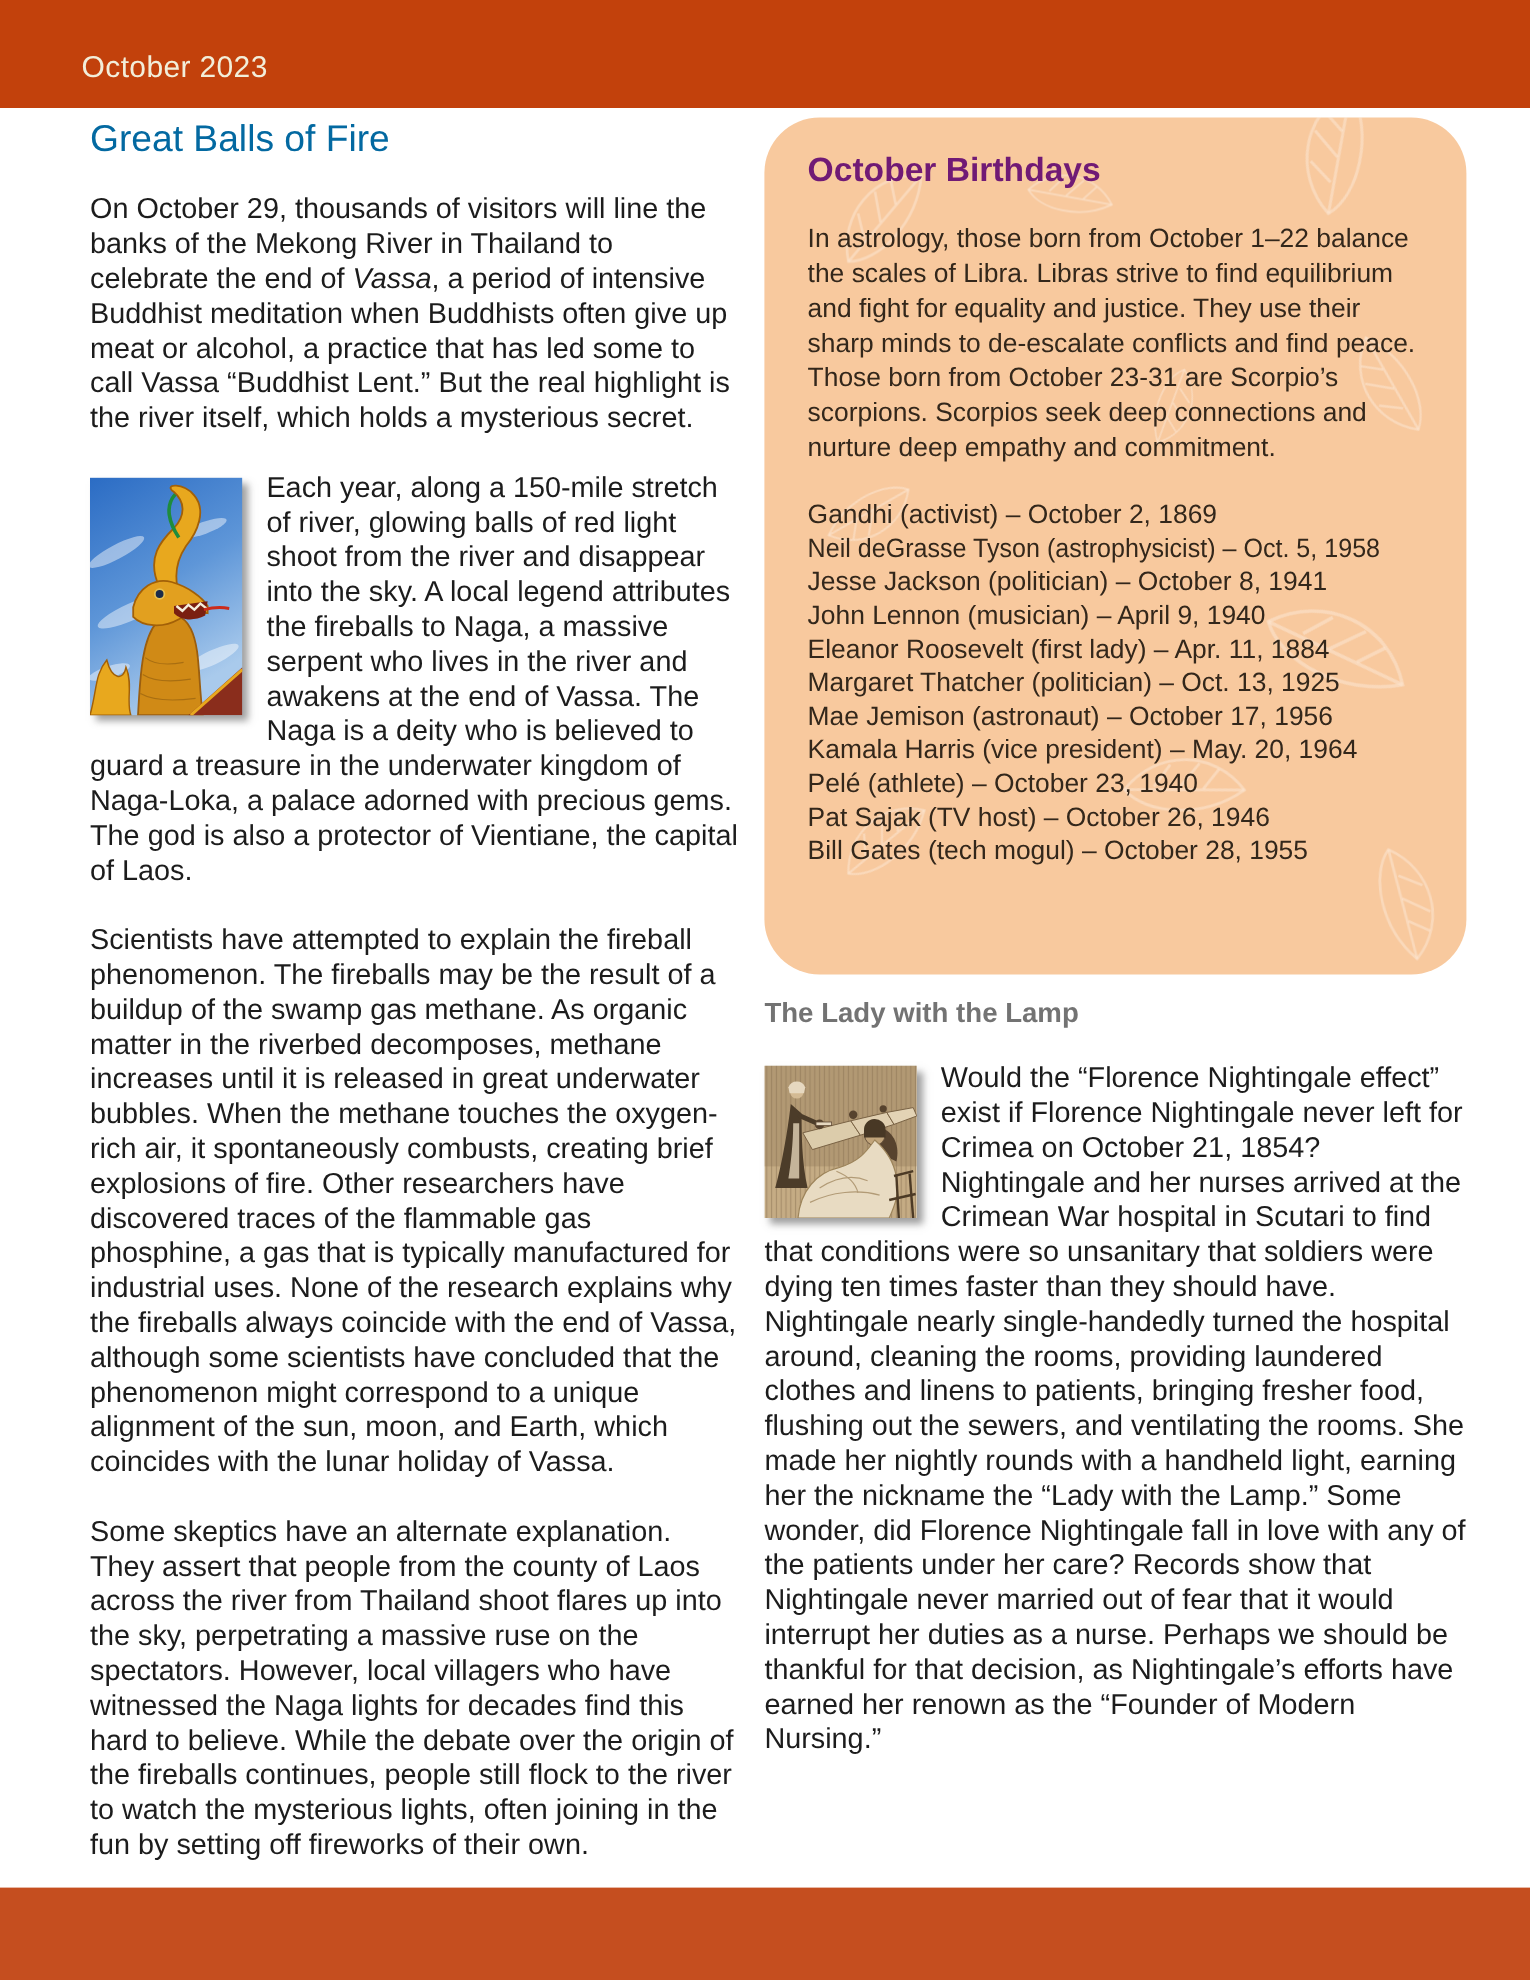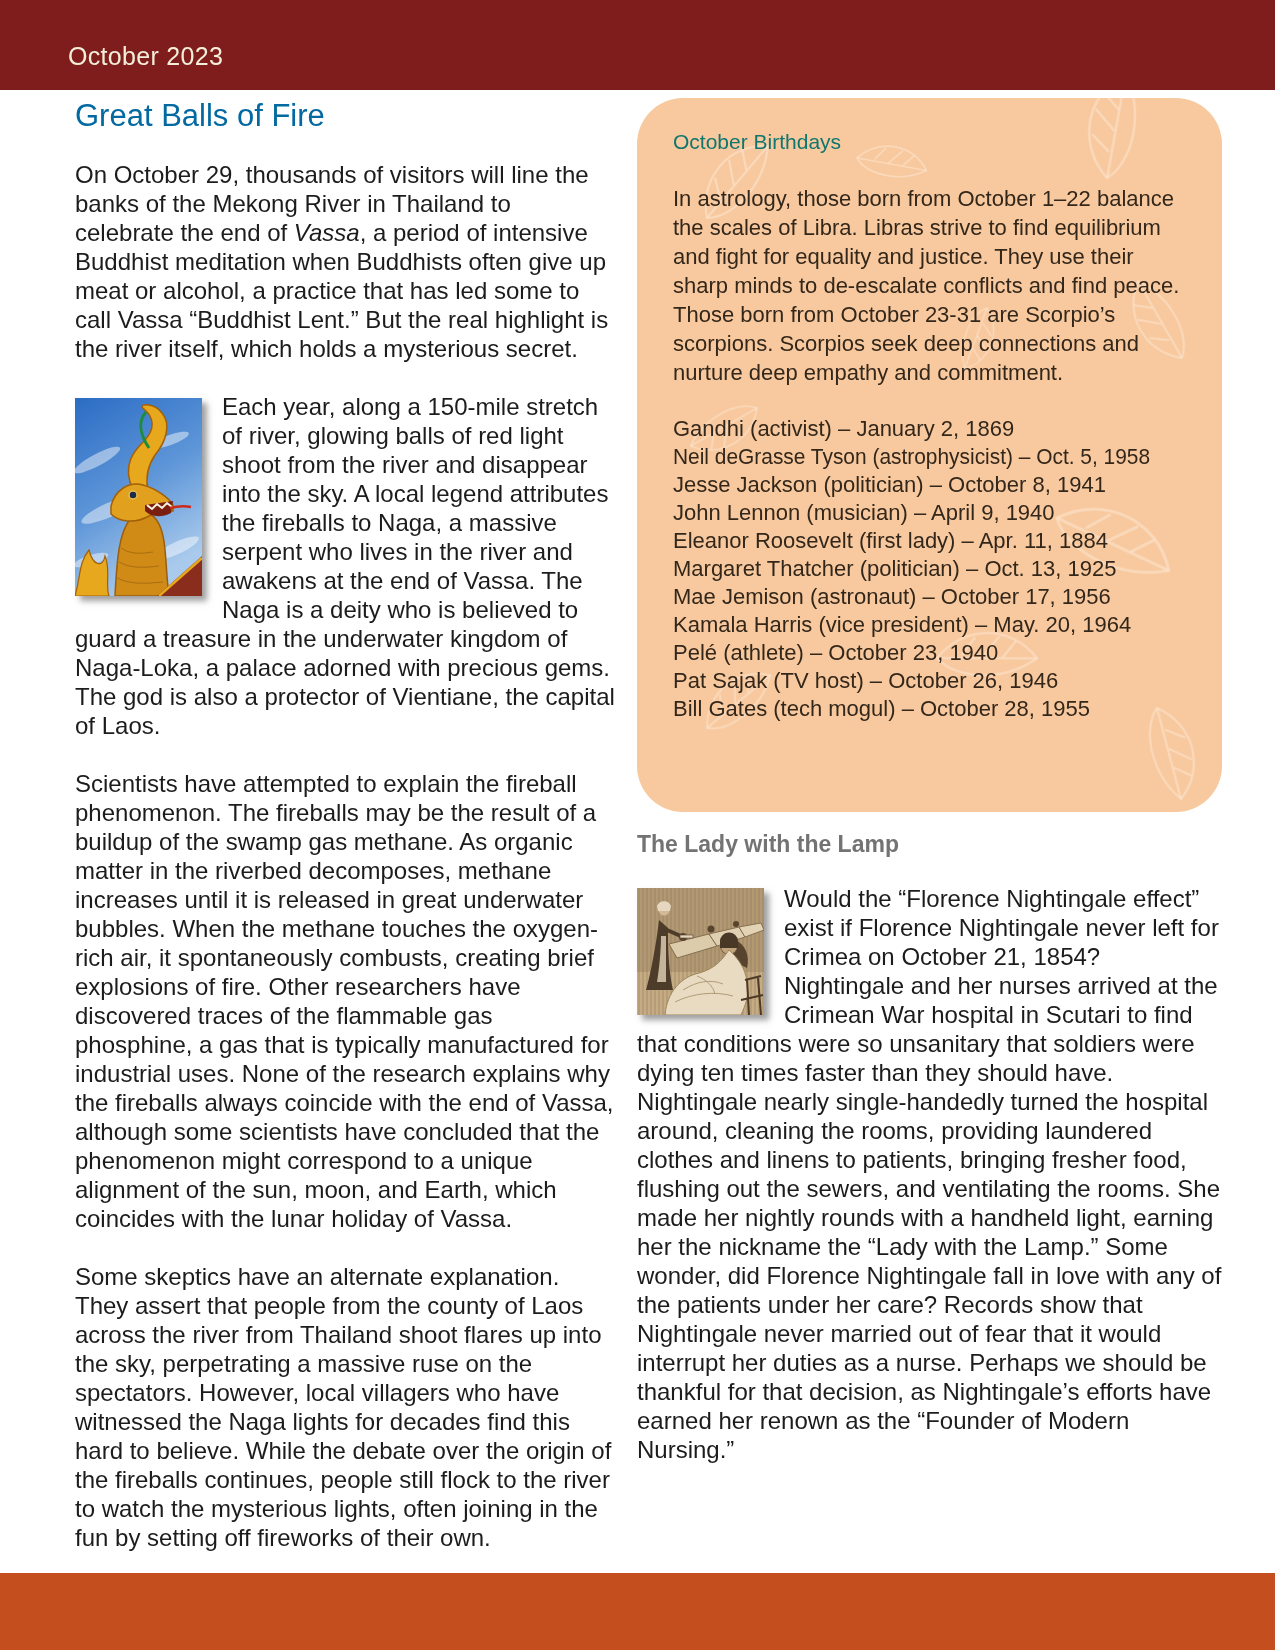--- a/index.html
+++ b/index.html
@@ -1,21 +1,21 @@
 <!DOCTYPE html>
 <html><head>
 <meta charset="utf-8">
 <style>
   html,body{margin:0;padding:0;background:#ffffff;}
   .page{
     position:relative;width:1275px;height:1650px;background:#ffffff;overflow:hidden;
     font-family:"Liberation Sans","DejaVu Sans",sans-serif;color:#1c1c1c;
   }
   
-  .topbar{position:absolute;top:0;left:0;width:1275px;height:90px;background:#7f1d1d;}
+  .topbar{position:absolute;top:0;left:0;width:1275px;height:90px;background:#c2410c;}
   .topbar .date{position:absolute;left:68px;top:42px;font-size:25px;color:#F2EEDA;letter-spacing:.3px;}
   .bottombar{position:absolute;left:0;bottom:0;width:1275px;height:77px;background:#C54E1F;}
 
   
   .col-left{position:absolute;left:75px;top:98px;width:541px;}
   .col-right{position:absolute;left:637px;top:98px;width:585px;}
 
   h1.article-title{font-size:31px;line-height:36px;font-weight:normal;color:#0369a1;margin:0 0 26px 0;}
   p.body{font-size:24px;line-height:29px;margin:0 0 29px 0;}
   p.body:last-child{margin-bottom:0;}
@@ -28,21 +28,21 @@
     box-shadow:5px 5px 6px rgba(80,80,80,.55);display:block;}
   .img-naga svg,.img-flo svg{display:block;}
 
   
   .panel{
     position:relative;box-sizing:border-box;width:585px;min-height:714px;
     background:#F8C99E;border-radius:46px;padding:26px 34px 24px 36px;
     color:#33271b;overflow:hidden;
   }
   .panel .leafbg{position:absolute;inset:0;width:100%;height:100%;pointer-events:none;}
-  .panel h2{position:relative;font-size:21px;line-height:36px;font-weight:normal;color:#0f766e;margin:0 0 24px 0;}
+  .panel h2{position:relative;font-size:28px;line-height:36px;font-weight:bold;color:#701a75;margin:0 0 24px 0;}
   .panel p.intro{position:relative;font-size:22px;line-height:29px;margin:0 0 28px 0;}
   .bday-list{position:relative;font-size:22px;line-height:28px;}
   .bday-list .entry{white-space:nowrap;}
   .bday-list .entry.condensed{transform:scaleX(.95);transform-origin:left center;}
 
   h1.lady-title{font-size:23px;line-height:36px;font-weight:bold;color:#737373;margin:14px 0 22px 0;}
 </style>
 </head>
 <body>
 
@@ -126,21 +126,21 @@
           <use href="#leaf" transform="translate(70,630) rotate(-30) scale(1.4)"></use>
           <use href="#leaf" transform="translate(520,610) rotate(85) scale(1.6)"></use>
           <use href="#leaf" transform="translate(350,210) rotate(120) scale(1.1)"></use>
         </g>
       </svg>
 
       <h2>October Birthdays</h2>
       <p class="intro">In astrology, those born from October 1–22 balance the scales of Libra. Libras strive to find equilibrium and fight for equality and justice. They use their sharp minds to de-escalate conflicts and find peace. Those born from October 23-31 are Scorpio’s scorpions. Scorpios seek deep connections and nurture deep empathy and commitment.</p>
 
       <div class="bday-list">
-        <div class="entry">Gandhi (activist) – January 2, 1869</div>
+        <div class="entry">Gandhi (activist) – October 2, 1869</div>
         <div class="entry condensed">Neil deGrasse Tyson (astrophysicist) – Oct. 5, 1958</div>
         <div class="entry">Jesse Jackson (politician) – October 8, 1941</div>
         <div class="entry">John Lennon (musician) – April 9, 1940</div>
         <div class="entry">Eleanor Roosevelt (first lady) – Apr. 11, 1884</div>
         <div class="entry">Margaret Thatcher (politician) – Oct. 13, 1925</div>
         <div class="entry">Mae Jemison (astronaut) – October 17, 1956</div>
         <div class="entry">Kamala Harris (vice president) – May. 20, 1964</div>
         <div class="entry">Pelé (athlete) – October 23, 1940</div>
         <div class="entry">Pat Sajak (TV host) – October 26, 1946</div>
         <div class="entry">Bill Gates (tech mogul) – October 28, 1955</div>

